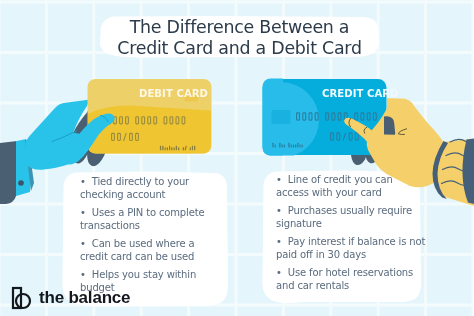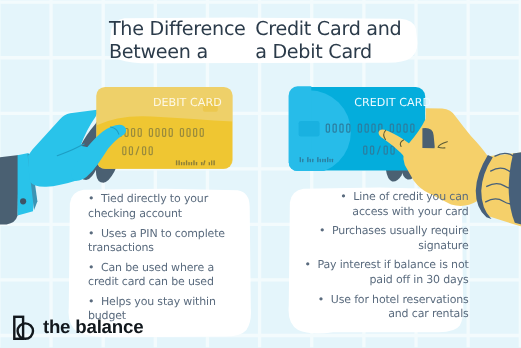--- a/index.html
+++ b/index.html
@@ -5,35 +5,35 @@
 <style>
   html,body{margin:0;padding:0;}
   body{width:474px;height:316px;overflow:hidden;background:#e4f5fb;
        font-family:"Liberation Sans",sans-serif;-webkit-font-smoothing:antialiased;}
   #stage{position:relative;width:474px;height:316px;overflow:hidden;background:#e4f5fb;}
   svg{display:block;}
   .layer{position:absolute;left:0;top:0;width:474px;height:316px;}
 
   
   #title-text{position:absolute;left:99px;top:17px;width:281px;height:41px;
-    display:flex;flex-direction:row;align-items:center;justify-content:center;
+    display:flex;flex-direction:column;align-items:center;justify-content:center;
     font-family:"DejaVu Sans",sans-serif;
     color:#2b3b4a;font-size:17.4px;line-height:20.8px;font-weight:400;letter-spacing:-0.25px;}
 
   
-  .cardlabel{position:absolute;font-family:"DejaVu Sans",sans-serif;font-weight:400;
+  .cardlabel{position:absolute;font-family:"DejaVu Sans",sans-serif;font-weight:700;
     font-size:10.1px;letter-spacing:0.05px;white-space:pre;line-height:10px;padding-left:40px;}
   #debit-label{left:99px;top:89.3px;color:#fdf8e6;}
   #credit-label{left:282px;top:89.3px;color:#eefaff;}
 
   
   .panel-text{position:absolute;color:#5a6b7e;font-family:"DejaVu Sans",sans-serif;
     font-size:10px;line-height:13.1px;letter-spacing:-0.15px;}
   #debit-text{left:80px;top:175px;width:137px;}
-  #credit-text{left:276px;top:173px;width:150px;text-align:right;}
+  #credit-text{left:276px;top:173px;width:150px;}
   .blt{display:block;margin-bottom:4.8px;}
 
   
   #logo{position:absolute;left:11px;top:286px;display:flex;align-items:center;}
   #logo-text{margin-left:6px;font-size:17px;font-weight:700;color:#12181d;letter-spacing:-0.2px;}
 </style>
 </head>
 <body>
 
 <div id="stage">

